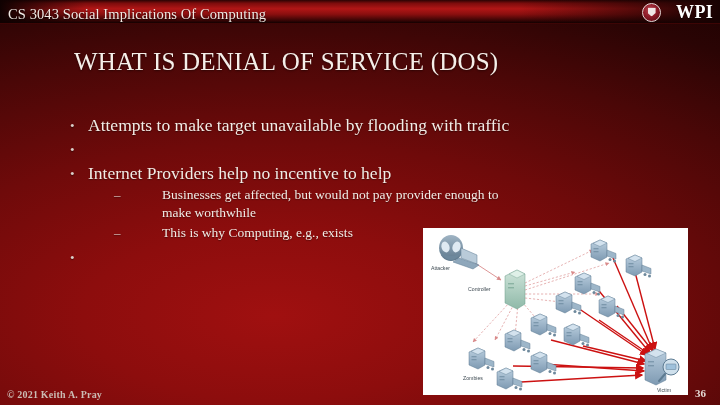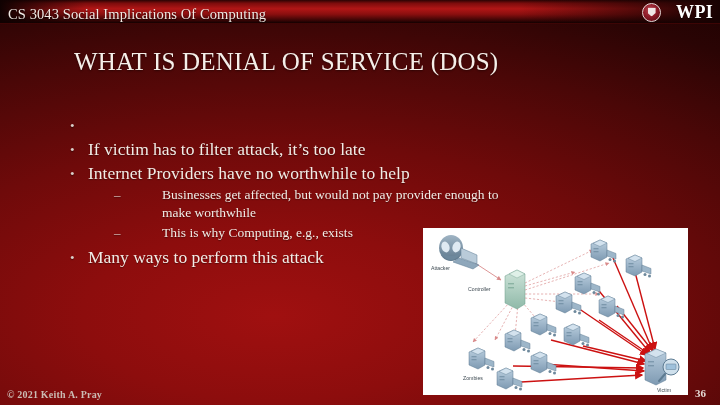--- a/index.html
+++ b/index.html
@@ -136,45 +136,44 @@
       <div id="wpi-word">WPI</div>
     </div>
   </div>
 
   <div id="slide-title">WHAT IS DENIAL OF SERVICE (DOS)</div>
 
   <div id="body">
 
     <div class="l1">
       <span class="marker">•</span>
+      <span class="txt">Attempts to make target unavailable by flooding with traffic</span>
     </div>
 
     <div class="l1">
       <span class="marker">•</span>
-      <span class="txt">If victim has to filter attack, it’s too late</span>
     </div>
 
     <div class="l1">
       <span class="marker">•</span>
-      <span class="txt">Internet Providers have no worthwhile to help</span>
+      <span class="txt">Internet Providers help no incentive to help</span>
     </div>
 
     <div class="l2">
       <span class="marker">–</span>
       <span class="txt">Businesses get affected, but would not pay provider enough to make worthwhile</span>
     </div>
 
     <div class="l2" style="margin-top:2px;">
       <span class="marker">–</span>
       <span class="txt">This is why Computing, e.g., exists</span>
     </div>
 
     <div class="l1" style="margin-top:4px;">
       <span class="marker">•</span>
-      <span class="txt">Many ways to perform this attack</span>
     </div>
 
   </div>
 
   <div id="diagram">
     <svg viewBox="0 0 265 167" xmlns="http://www.w3.org/2000/svg">
       <defs>
         <linearGradient id="srvG" x1="0" y1="0" x2="0" y2="1">
           <stop offset="0" stop-color="#bcd0e0"></stop>
           <stop offset="1" stop-color="#7e9ab2"></stop>

